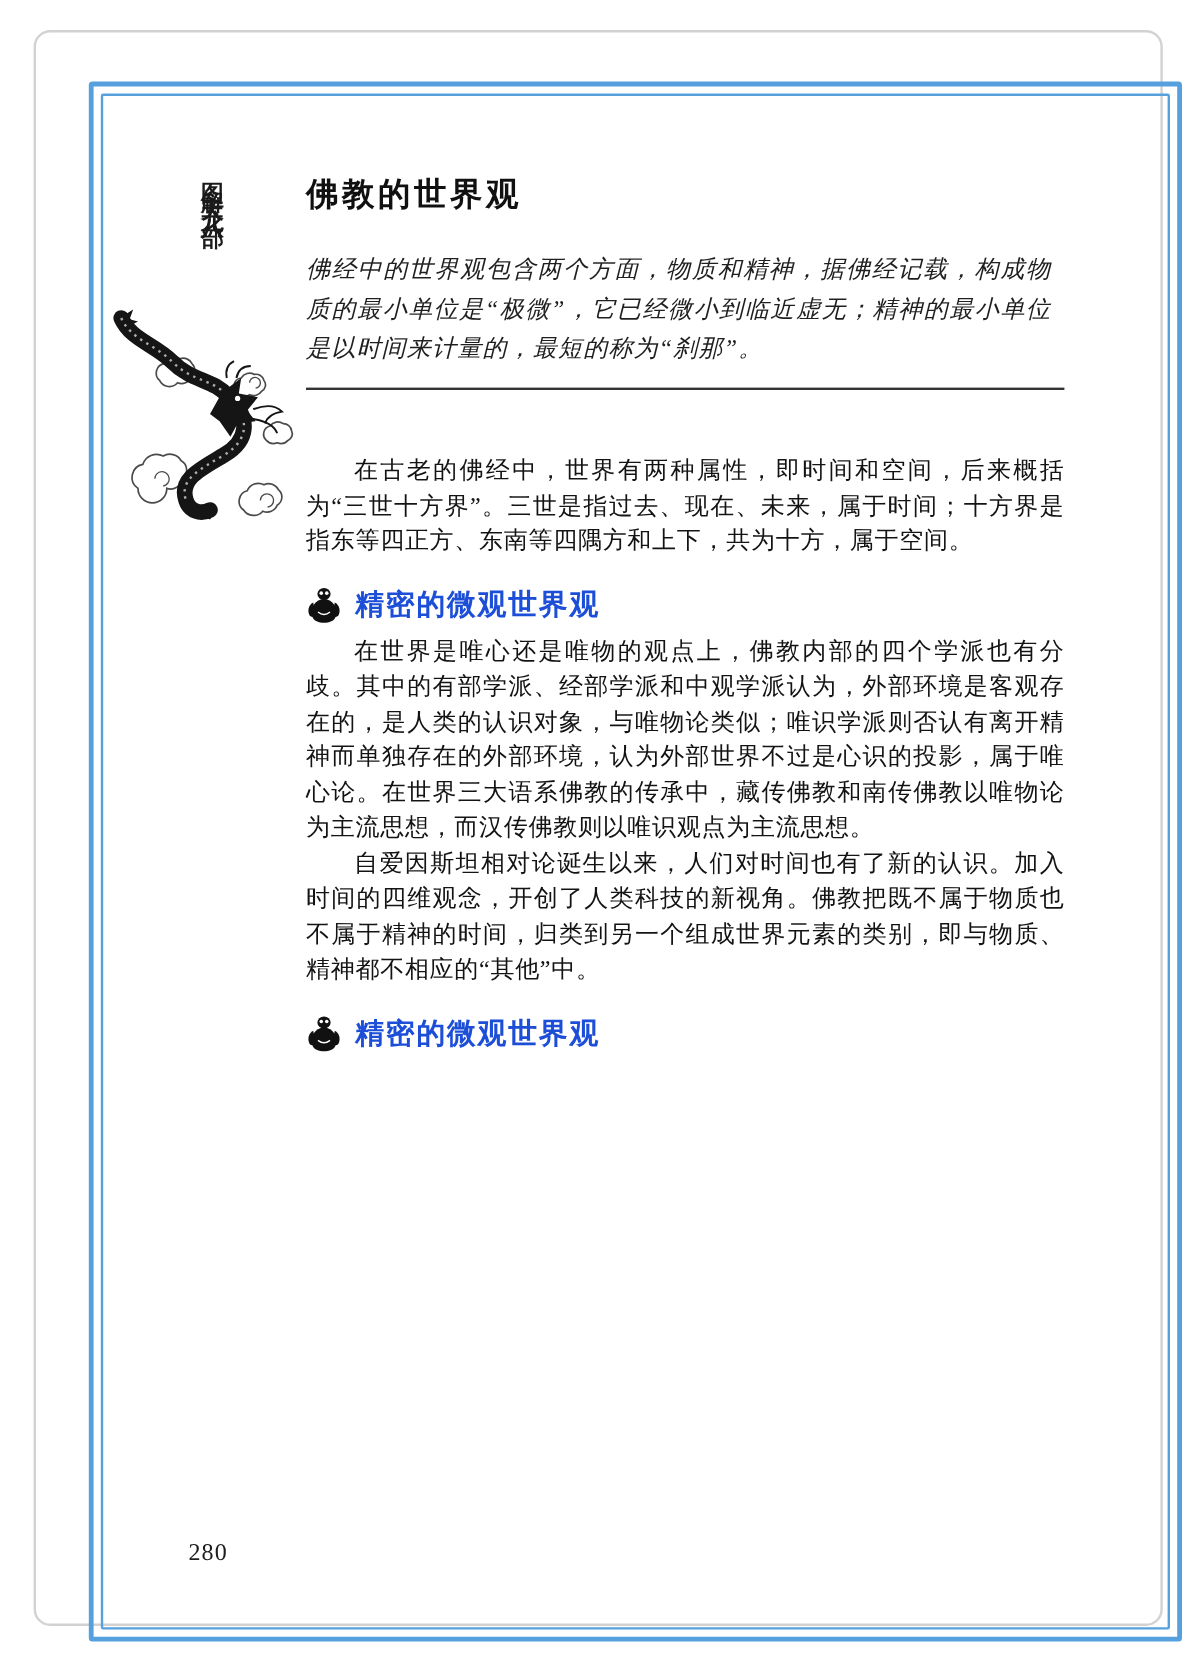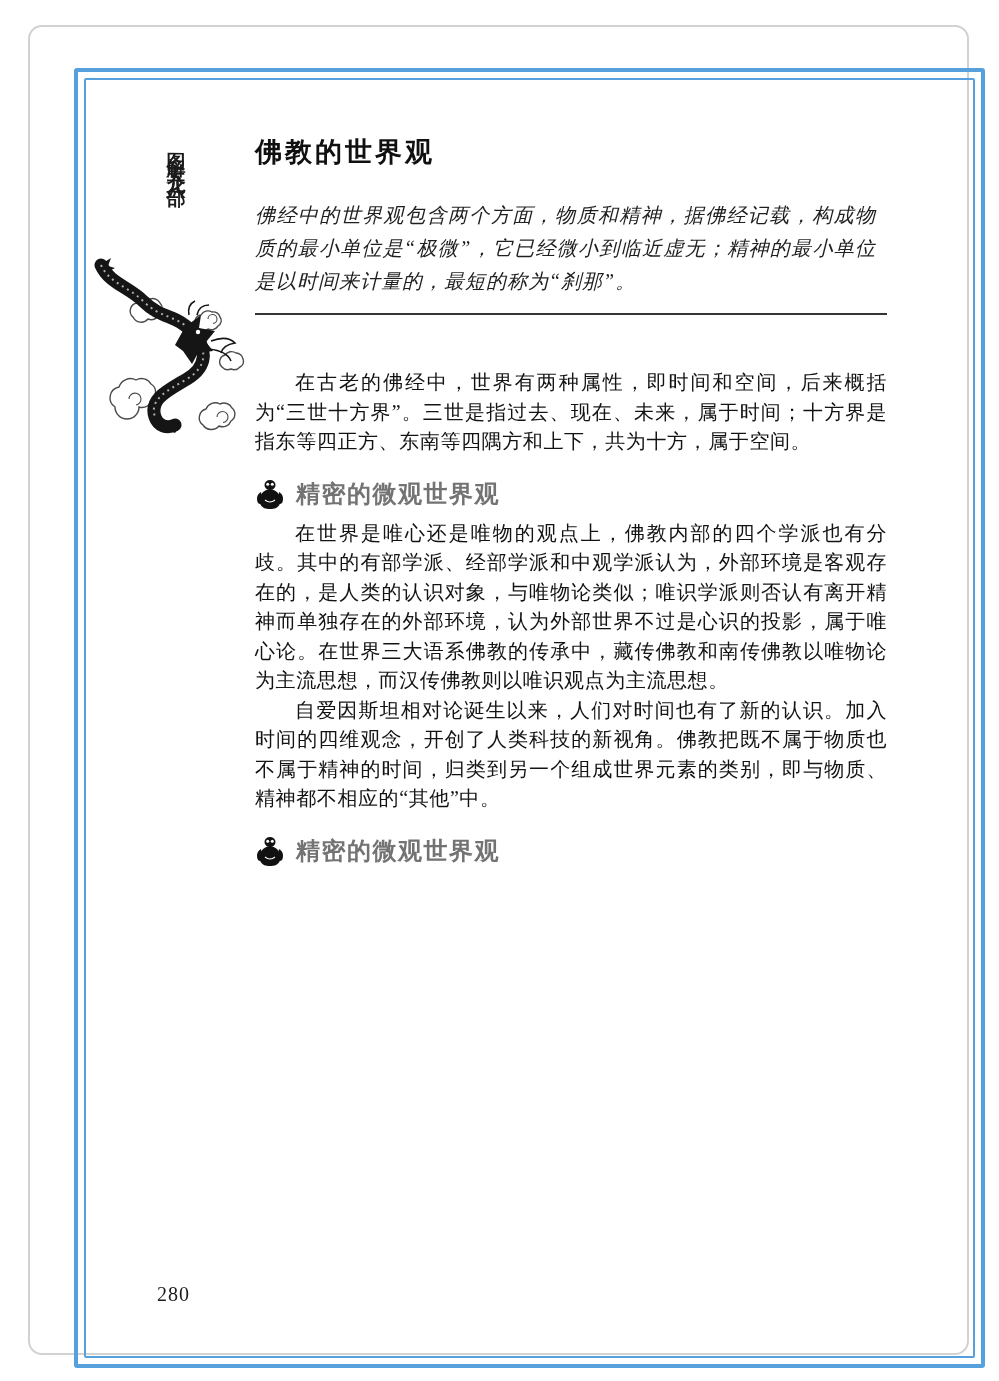--- a/index.html
+++ b/index.html
@@ -19,21 +19,21 @@
     position:absolute;left:54px;top:51px;width:887px;height:1276px;
     border:2px solid #55a0dd;border-radius:2px;
   }
   .sidebar-title{
     position:absolute;left:133px;top:110px;
     writing-mode:vertical-rl;text-orientation:upright;
     font-family:"Liberation Sans","DejaVu Sans",sans-serif;
     font-weight:bold;font-size:19px;letter-spacing:7px;color:#1a1a1a;
   }
   .dragon{position:absolute;left:55px;top:230px;width:165px;height:188px;}
-  .content{position:absolute;left:225px;top:108px;width:632px;}
+  .content{position:absolute;left:225px;top:118px;width:632px;}
   .subtitle{
     font-size:27px;font-weight:bold;letter-spacing:3px;line-height:34px;color:#101010;
   }
   .title{
     margin:6px 0 0 0;font-size:54px;font-weight:bold;letter-spacing:2px;
     line-height:62px;color:#0c0c0c;
   }
   .intro{
     margin:30px 11px 0 0;font-size:20px;line-height:33px;font-style:italic;
     letter-spacing:1px;color:#1f1f1f;text-align:justify;
@@ -43,21 +43,21 @@
     margin:0;font-size:20px;line-height:29.5px;letter-spacing:0.6px;
     text-indent:2em;text-align:justify;color:#131313;
   }
   .lead-p{margin-top:53px;}
   .after-heading{margin-top:9px;}
   .section-heading{
     display:flex;align-items:center;gap:11px;margin-top:21px;margin-bottom:9px;
     font-family:"Liberation Sans","DejaVu Sans",sans-serif;
   }
   .section-heading .h-label{
-    font-size:24px;font-weight:bold;letter-spacing:1.5px;color:#737373;
+    font-size:24px;font-weight:bold;letter-spacing:1.5px;color:#1d4ed8;
   }
   .ornament{width:30px;height:32px;flex:0 0 auto;}
   .page-number{
     position:absolute;left:127px;top:1256px;font-size:20px;letter-spacing:1px;color:#1c1c1c;
   }
 </style>
 </head>
 <body>
 
 <div class="page-card">

